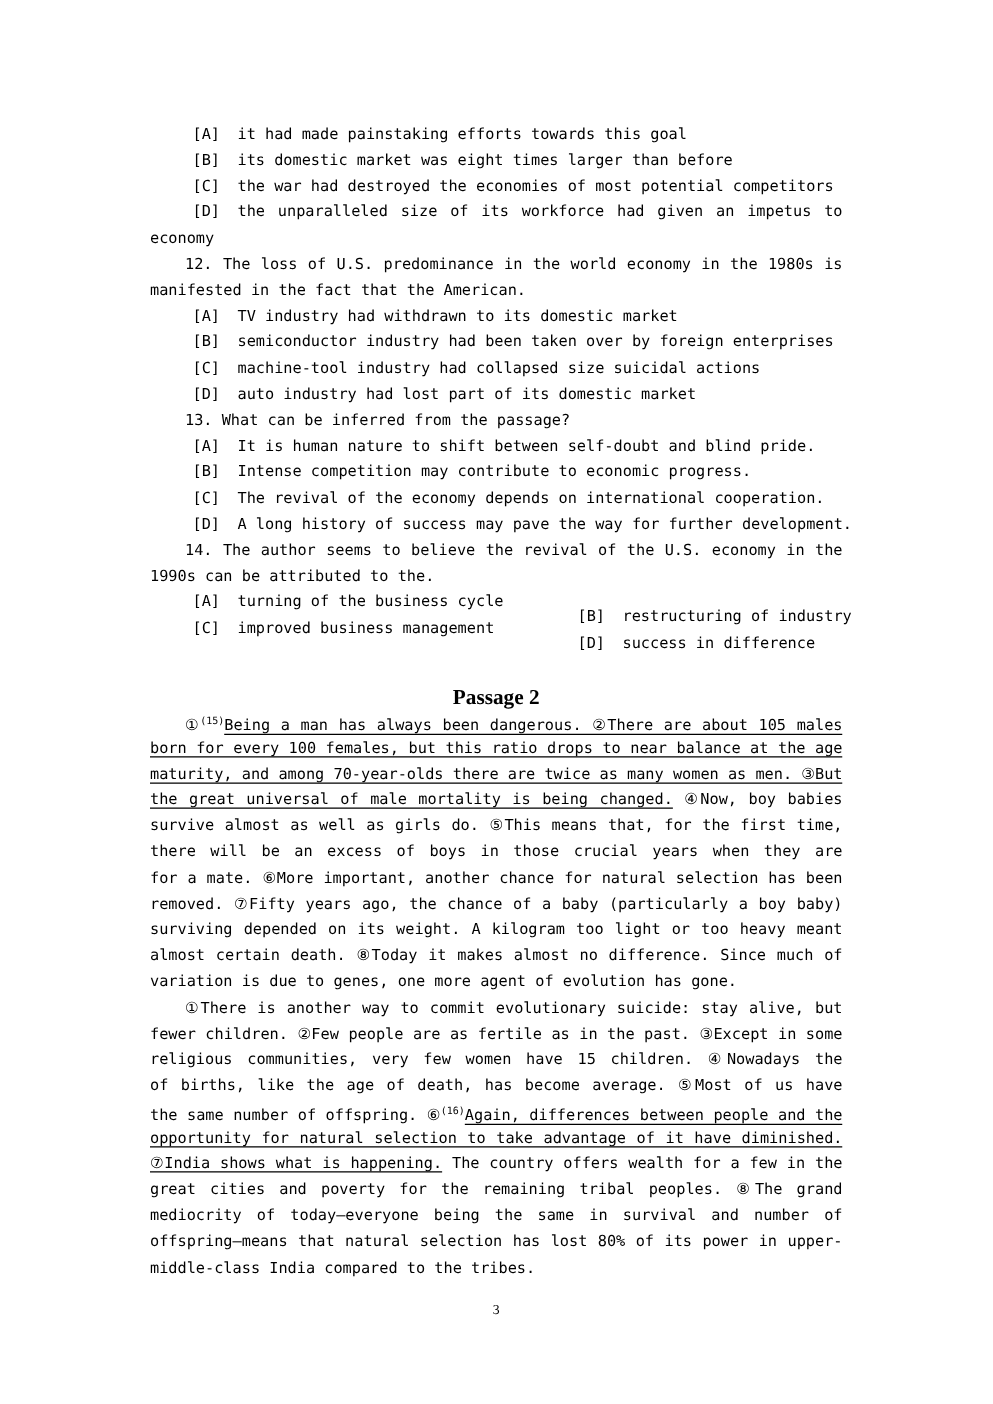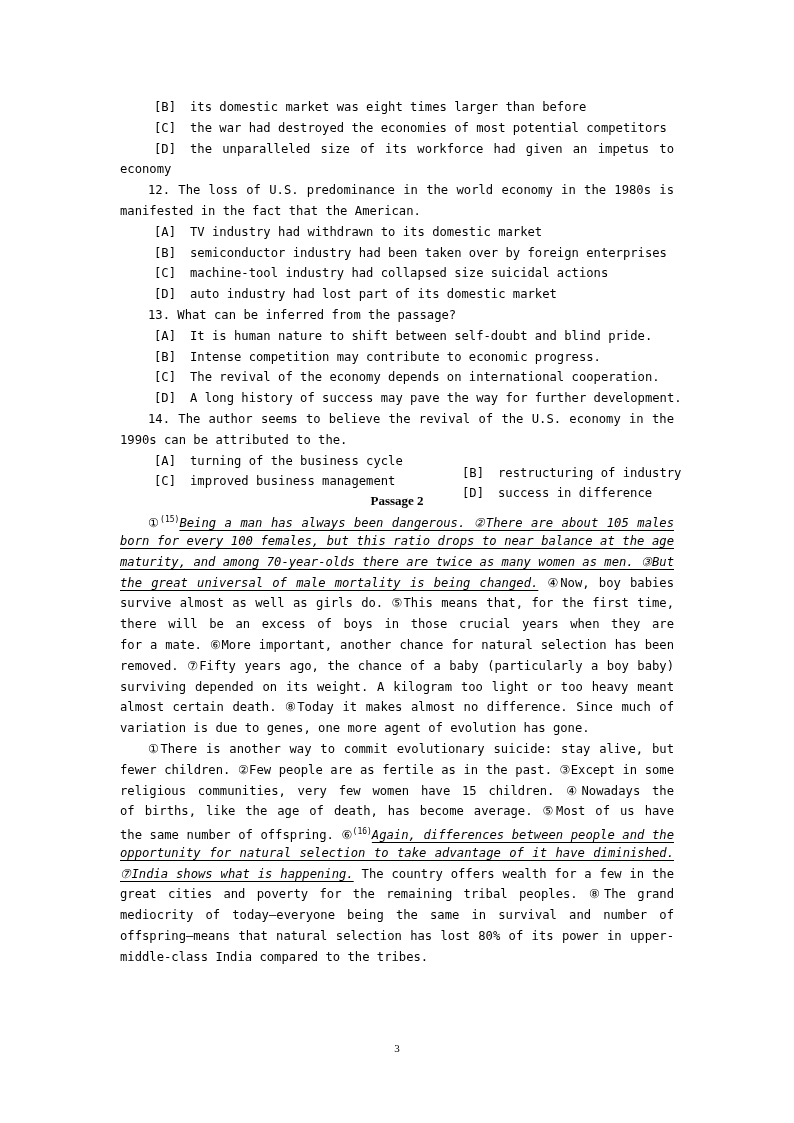--- a/index.html
+++ b/index.html
@@ -3,33 +3,34 @@
 <meta charset="utf-8">
 <style>
   html, body { margin: 0; padding: 0; background: #ffffff; }
   body { width: 794px; height: 1123px; position: relative; overflow: hidden;
          font-family: "DejaVu Sans Mono", "Liberation Mono", monospace; color: #000; }
   .page { position: absolute; left: 120px; top: 97px; width: 554px; }
   .line { height: 20.8px; line-height: 20.8px; font-size: 12.2px; white-space: nowrap; position: relative; }
   .j { text-align: justify; text-align-last: justify; white-space: normal; overflow: hidden; }
   .ind1 { padding-left: 34px; }
   .ind2 { padding-left: 28px; }
-  .ul { text-decoration: underline; text-underline-offset: 3px; font-style: italic; }
+  .ul { text-decoration: underline; text-underline-offset: 3px; }
   .opt-label { display: inline-block; width: 36px; }
   .col2 { position: absolute; left: 342px; top: 12px; }
-  .center { text-align: center; font-family: "Liberation Serif", "DejaVu Serif", serif; font-weight: bold; font-size: 13px; }
+  .center { text-align: center; font-family: "Liberation Serif", "DejaVu Serif", serif; font-weight: bold; font-size: 17px; margin-top: 36px; }
   sup { font-size: 8px; vertical-align: 5px; }
   .pageno { position: absolute; top: 1042px; left: 0; width: 794px; text-align: center;
             font-size: 11px; font-family: "Liberation Serif", serif; }
 </style>
 </head>
 <body>
 
 <div class="page">
 
+  <div class="line ind1"><span class="opt-label">[A]</span><span>it had made painstaking efforts towards this goal</span></div>
   <div class="line ind1"><span class="opt-label">[B]</span><span>its domestic market was eight times larger than before</span></div>
   <div class="line ind1"><span class="opt-label">[C]</span><span>the war had destroyed the economies of most potential competitors</span></div>
   <div class="line ind1 j"><span class="opt-label">[D]</span><span>the unparalleled size of its workforce had given an impetus to its</span></div>
   <div class="line">economy</div>
 
   <div class="line ind2 j">12. The loss of U.S. predominance in the world economy in the 1980s is</div>
   <div class="line">manifested in the fact that the American.</div>
   <div class="line ind1"><span class="opt-label">[A]</span><span>TV industry had withdrawn to its domestic market</span></div>
   <div class="line ind1"><span class="opt-label">[B]</span><span>semiconductor industry had been taken over by foreign enterprises</span></div>
   <div class="line ind1"><span class="opt-label">[C]</span><span>machine-tool industry had collapsed size suicidal actions</span></div>

